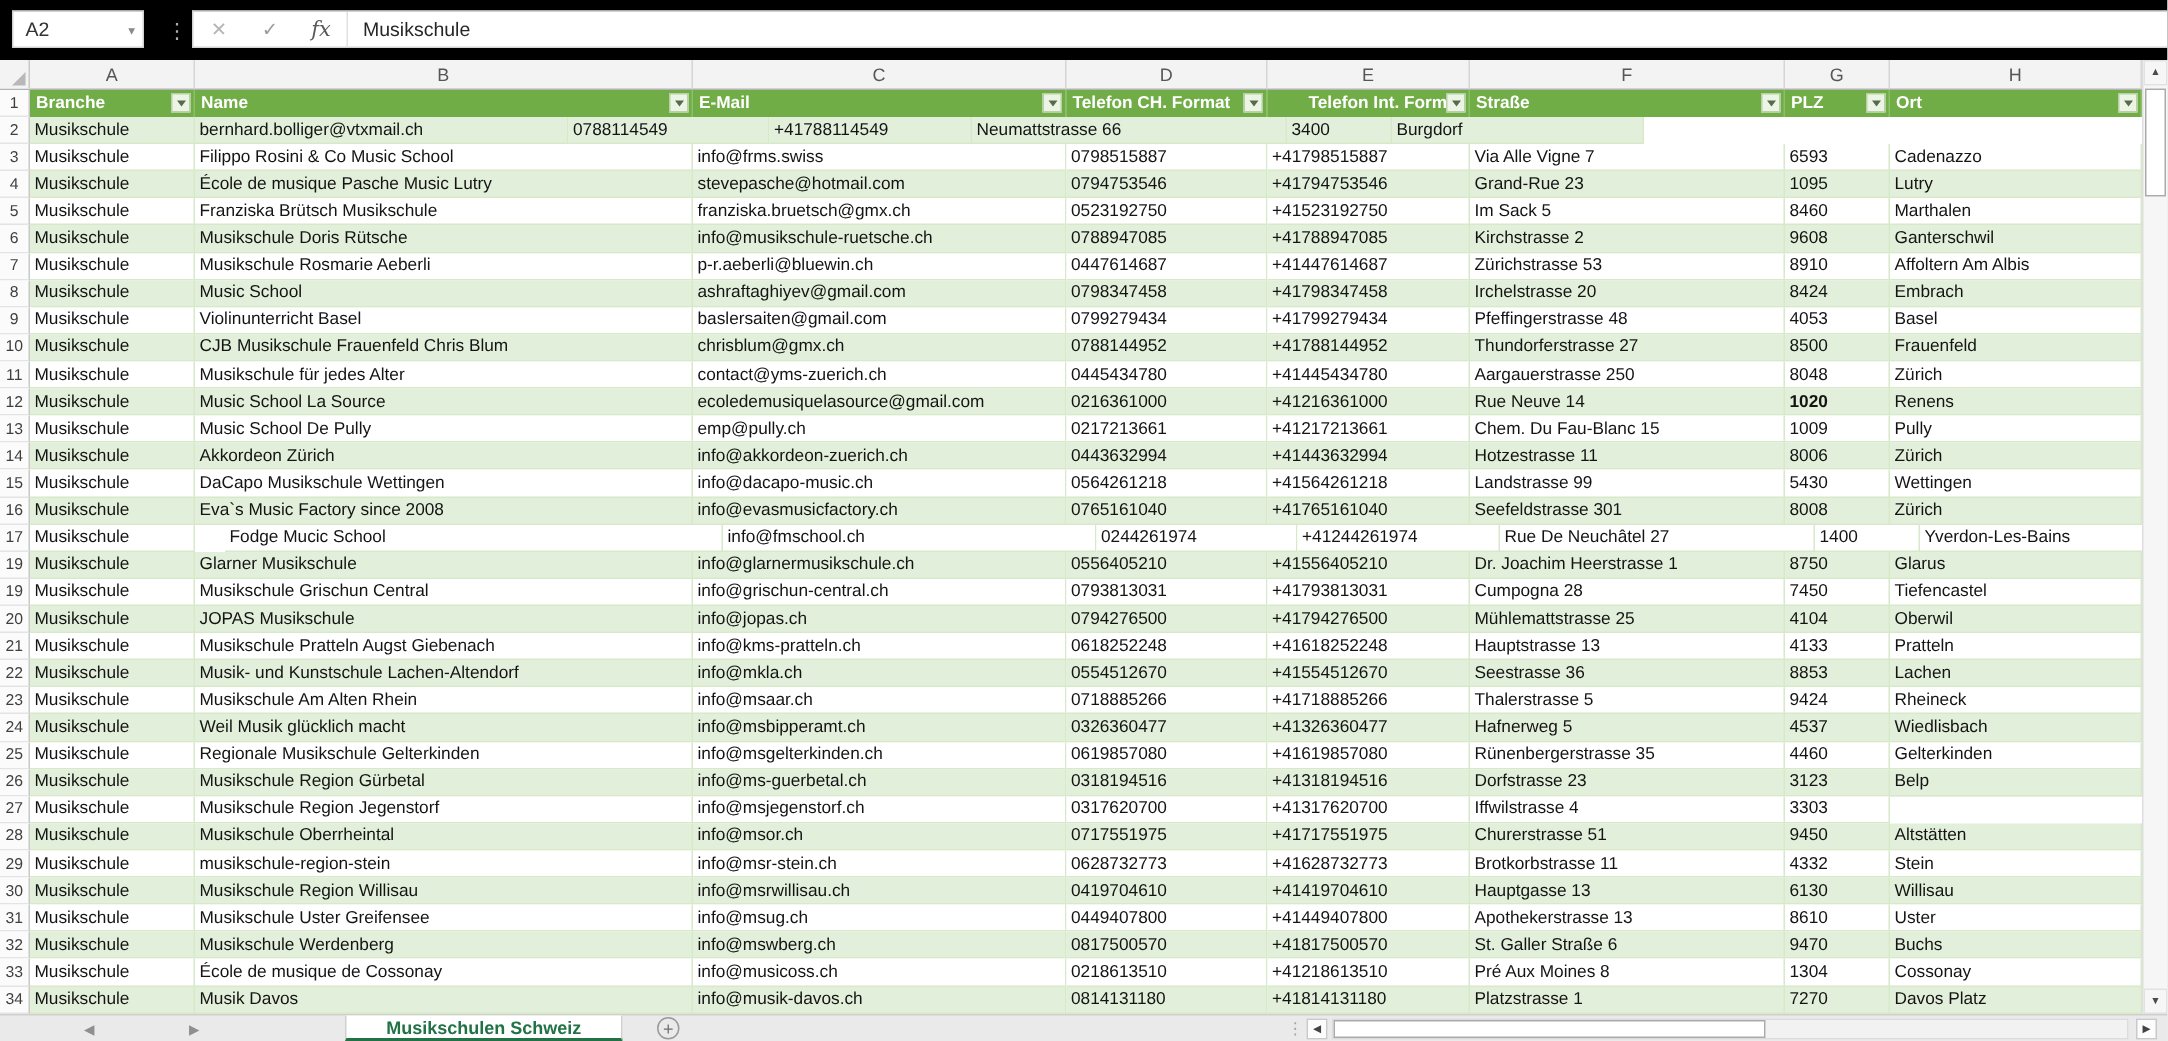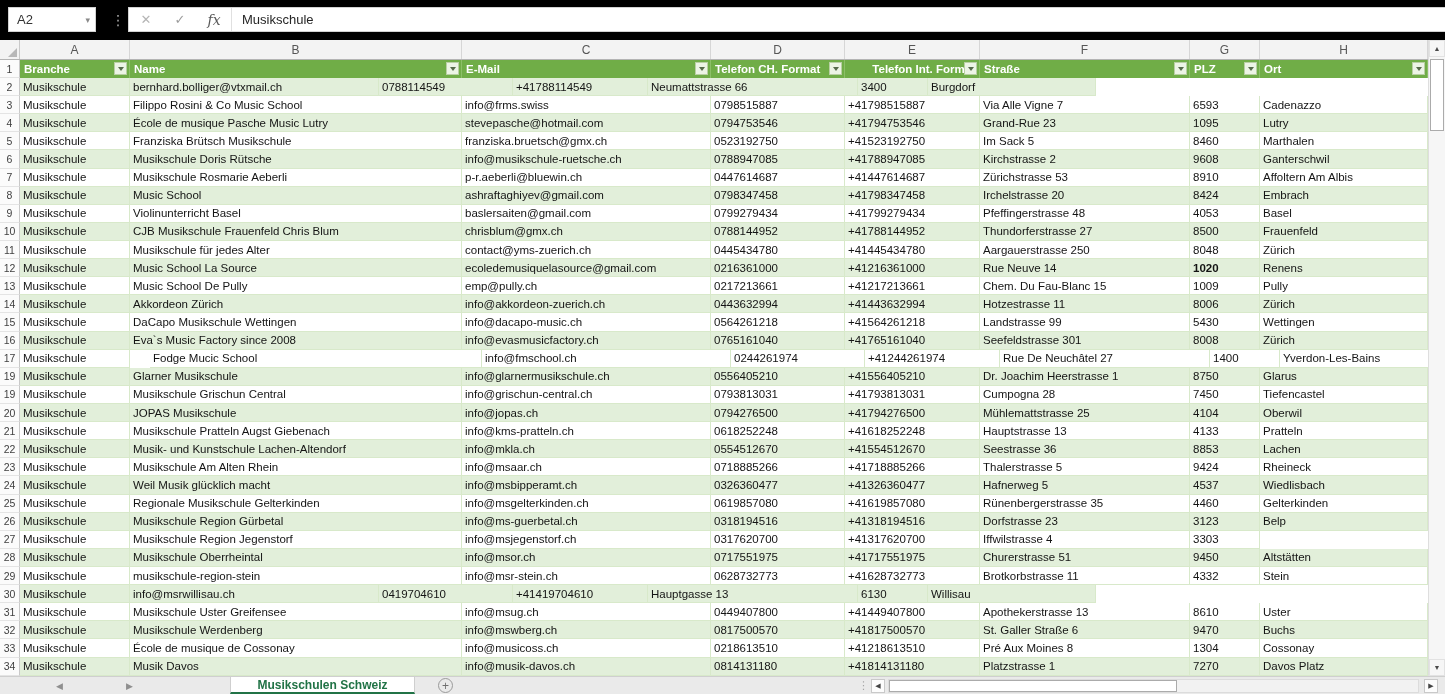--- a/index.html
+++ b/index.html
@@ -455,20 +455,21 @@
         <div class="cell" style="width: 249px;">info@msr-stein.ch</div>
         <div class="cell" style="width: 134px;">0628732773</div>
         <div class="cell" style="width: 135px;">+41628732773</div>
         <div class="cell" style="width: 210px;">Brotkorbstrasse 11</div>
         <div class="cell" style="width: 70px;">4332</div>
         <div class="cell" style="width: 168px;">Stein</div>
       </div>
       <div class="row band">
         <div class="rn">30</div>
         <div class="cell" style="width: 110px;">Musikschule</div>
+        <div class="cell" style="width: 332px;">Musikschule Region Willisau</div>
         <div class="cell" style="width: 249px;">info@msrwillisau.ch</div>
         <div class="cell" style="width: 134px;">0419704610</div>
         <div class="cell" style="width: 135px;">+41419704610</div>
         <div class="cell" style="width: 210px;">Hauptgasse 13</div>
         <div class="cell" style="width: 70px;">6130</div>
         <div class="cell" style="width: 168px;">Willisau</div>
       </div>
       <div class="row">
         <div class="rn">31</div>
         <div class="cell" style="width: 110px;">Musikschule</div>

